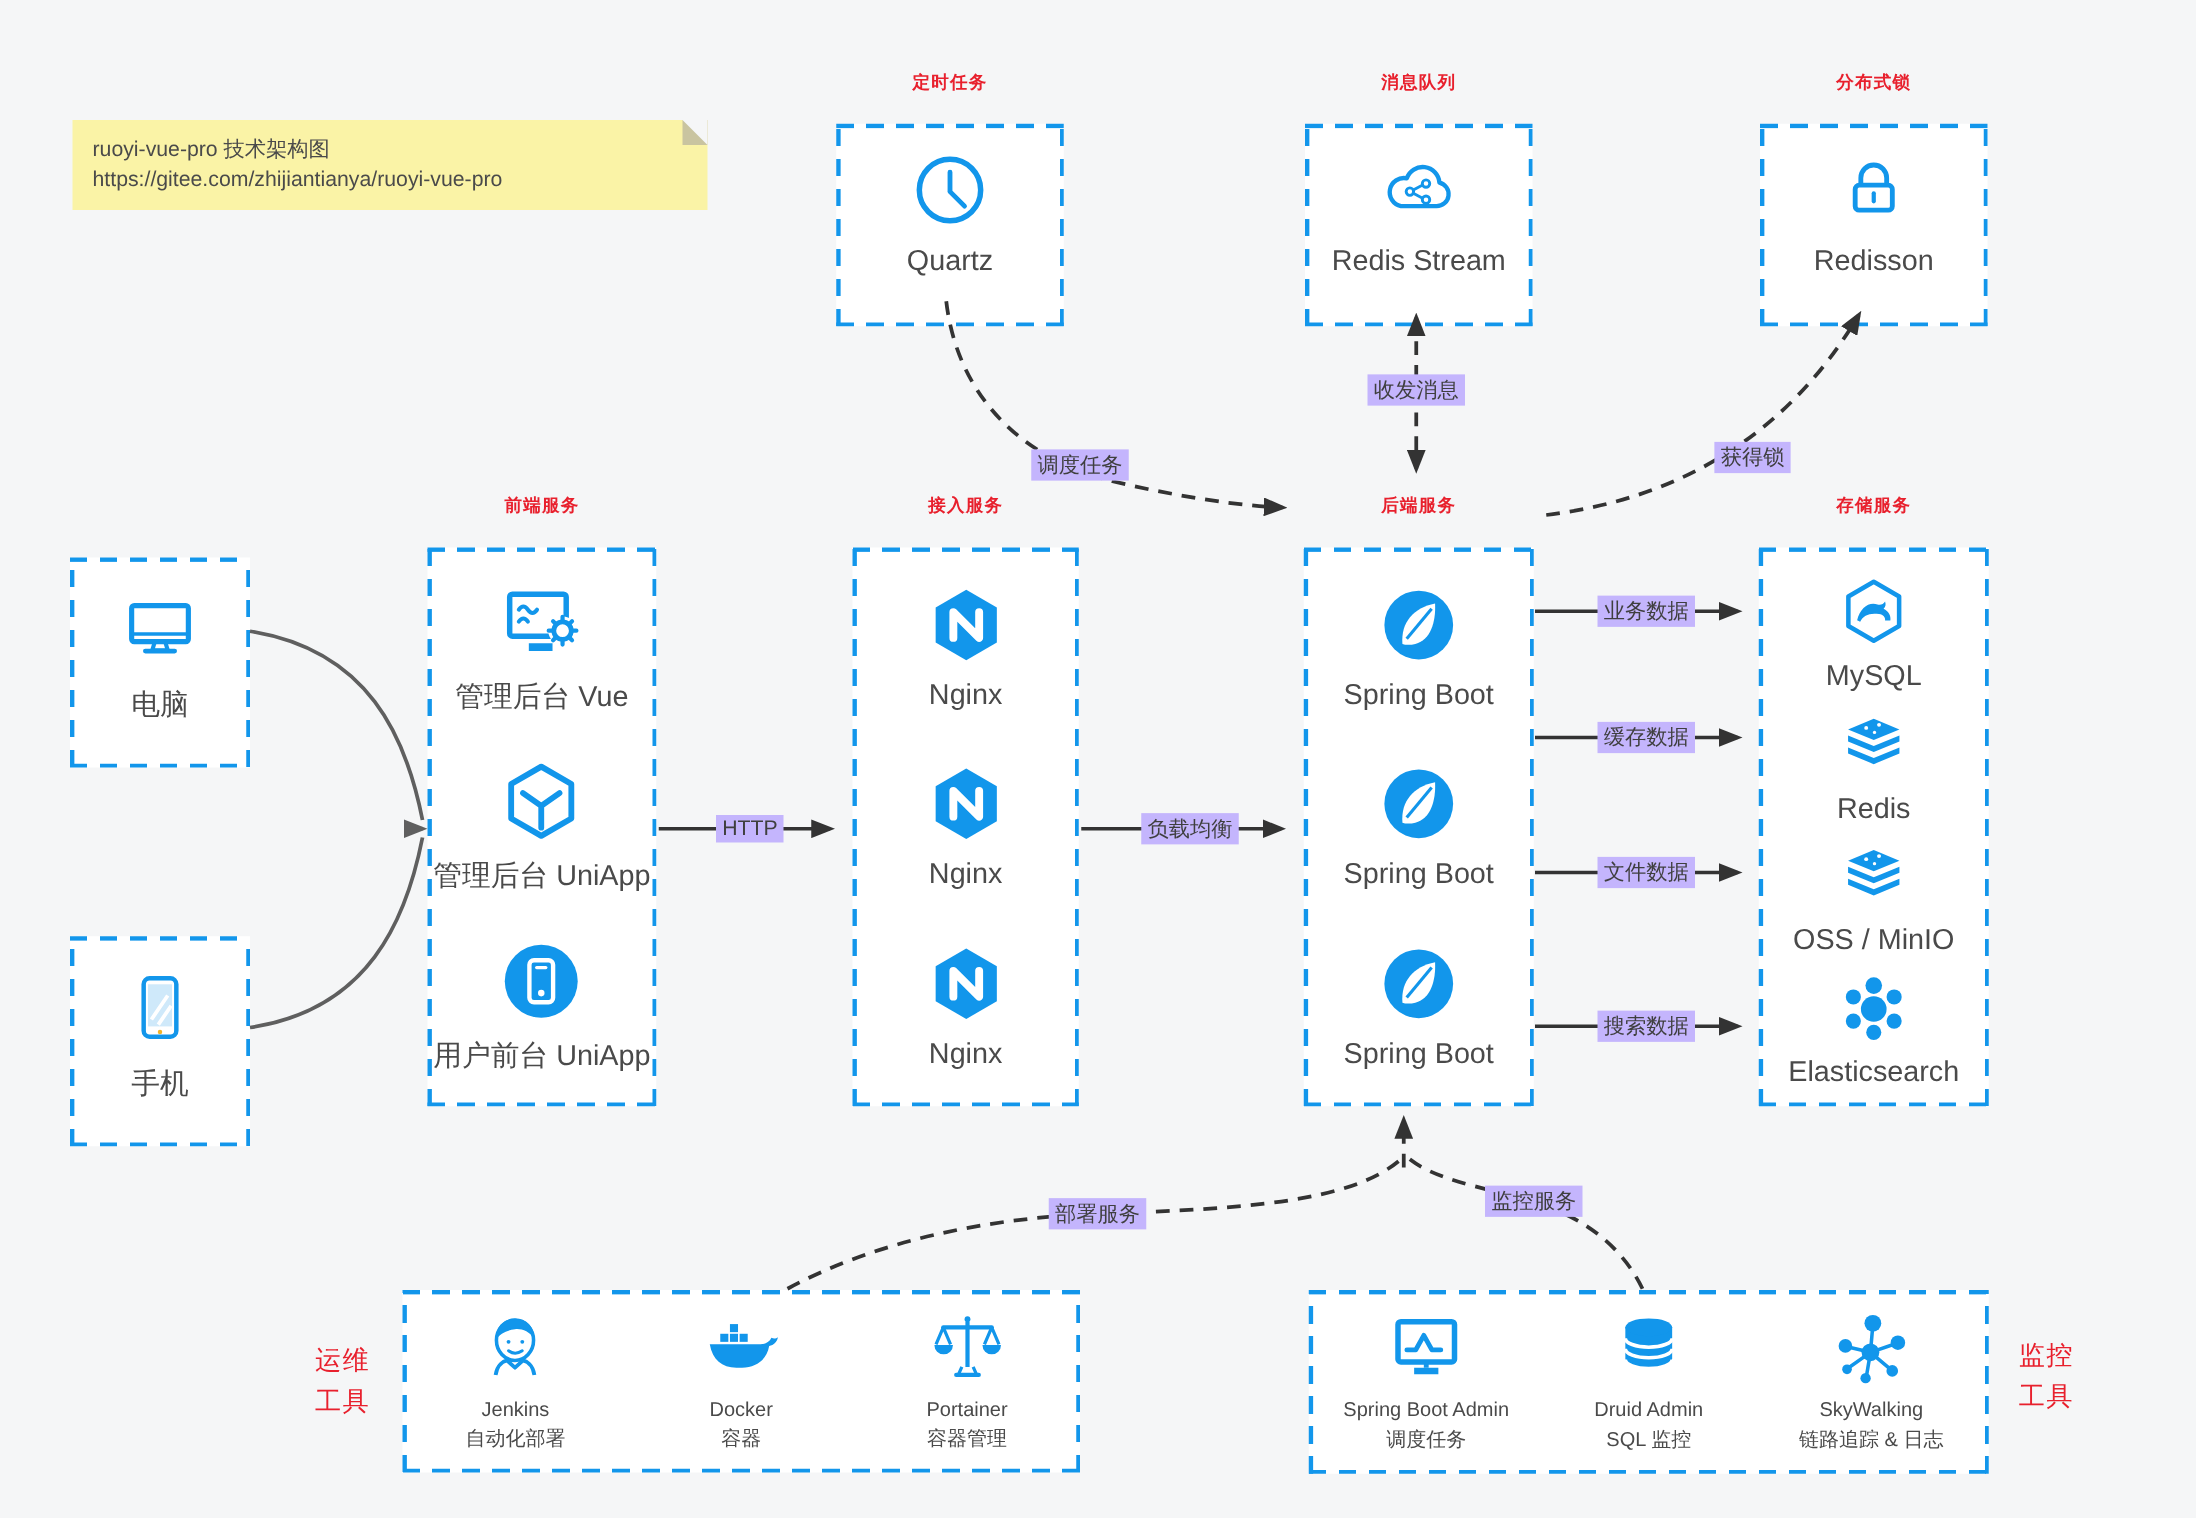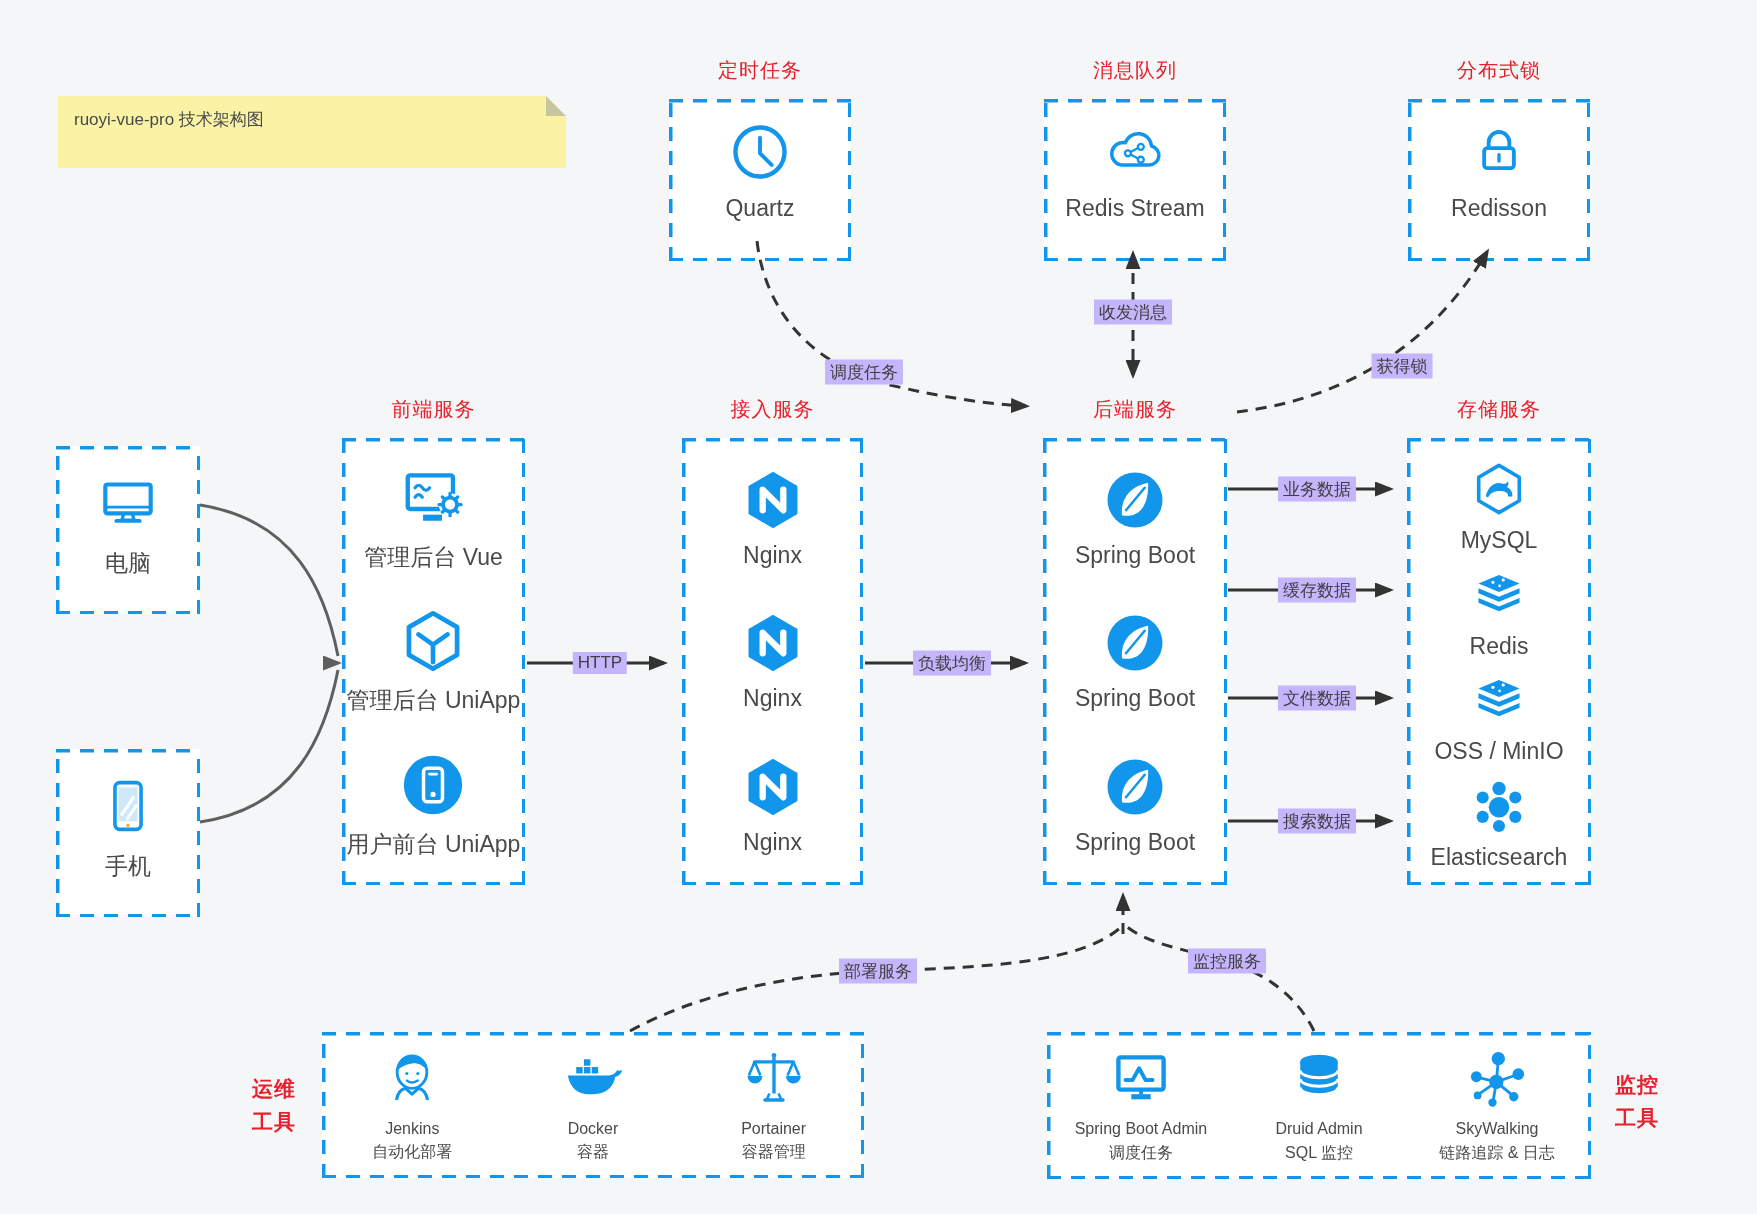--- a/index.html
+++ b/index.html
@@ -8,22 +8,22 @@
 
   
   .dbox{position:absolute;background:#ffffff;z-index:2;
     background-image:
       repeating-linear-gradient(90deg,#1296eb 0,#1296eb 14px,transparent 14px,transparent 24px),
       repeating-linear-gradient(90deg,#1296eb 0,#1296eb 14px,transparent 14px,transparent 24px),
       repeating-linear-gradient(0deg,#1296eb 0,#1296eb 14px,transparent 14px,transparent 24px),
       repeating-linear-gradient(0deg,#1296eb 0,#1296eb 14px,transparent 14px,transparent 24px);
     background-size:100% 3.5px,100% 3.5px,3.5px 100%,3.5px 100%;
     background-position:0 0,0 100%,0 0,100% 0;background-repeat:no-repeat;}
-  .gtitle{position:absolute;z-index:3;color:#e8202d;font-weight:normal;font-size:20px;text-align:center;letter-spacing:1px;}
-  .sidetitle{position:absolute;z-index:3;color:#e8202d;font-weight:bold;font-size:21px;line-height:33px;text-align:center;letter-spacing:1px;}
+  .gtitle{position:absolute;z-index:3;color:#e8202d;font-weight:bold;font-size:14px;text-align:center;letter-spacing:1px;}
+  .sidetitle{position:absolute;z-index:3;color:#e8202d;font-weight:normal;font-size:21px;line-height:33px;text-align:center;letter-spacing:1px;}
 
   .topbox,.devbox{display:flex;flex-direction:column;align-items:center;}
   .topbox{padding-top:22px;}
   .devbox{padding-top:24px;}
   .col{display:flex;flex-direction:column;justify-content:space-around;align-items:center;padding:8px 0;box-sizing:border-box;}
   .node{display:flex;flex-direction:column;align-items:center;gap:9px;}
   .nlabel{font-size:23px;color:#4a4a4a;white-space:nowrap;margin-top:12px;}
   .col .nlabel{margin-top:0;}
   .botbox{display:flex;flex-direction:row;justify-content:space-around;align-items:center;box-sizing:border-box;}
   .bnode{display:flex;flex-direction:column;align-items:center;gap:8px;width:170px;}
@@ -68,20 +68,21 @@
     <path d="M 1133,254 L 1133,375" stroke="#333" stroke-width="3" stroke-dasharray="11 8" fill="none" marker-start="url(#ab)" marker-end="url(#ab)"></path>
     <path d="M 1237,412 C 1320,402 1420,365 1487,252" stroke="#333" stroke-width="3" stroke-dasharray="11 8" fill="none" marker-end="url(#ab)"></path>
 
     <path d="M 630,1031 C 700,993 790,974 880,971 C 995,967 1080,962 1120,928" stroke="#333" stroke-width="3" stroke-dasharray="11 8" fill="none"></path>
     <path d="M 1314,1031 C 1298,998 1268,974 1228,962 C 1180,948 1148,944 1126,926" stroke="#333" stroke-width="3" stroke-dasharray="11 8" fill="none"></path>
     <path d="M 1123,934 L 1123,896" stroke="#333" stroke-width="3" stroke-dasharray="11 8" fill="none" marker-end="url(#ab)"></path>
   </svg>
 
   <div class="note">
     <div>ruoyi-vue-pro 技术架构图</div>
+    <div>https://gitee.com/zhijiantianya/ruoyi-vue-pro</div>
   </div>
 
   <div class="gtitle" style="left:669px;top:57px;width:182px">定时任务</div>
   <div class="dbox topbox" style="left:669px;top:99px;width:182px;height:140px">
     <span class="icon">
       <svg width="62" height="62" viewBox="0 0 48 48">
           <circle cx="24" cy="24" r="19" stroke="#1296eb" stroke-width="3.4" fill="none"></circle>
           <path d="M24,13 V25 M24,25 L33,34" stroke="#1296eb" stroke-width="3" stroke-linecap="round" fill="none"></path>
         </svg>
     </span>

